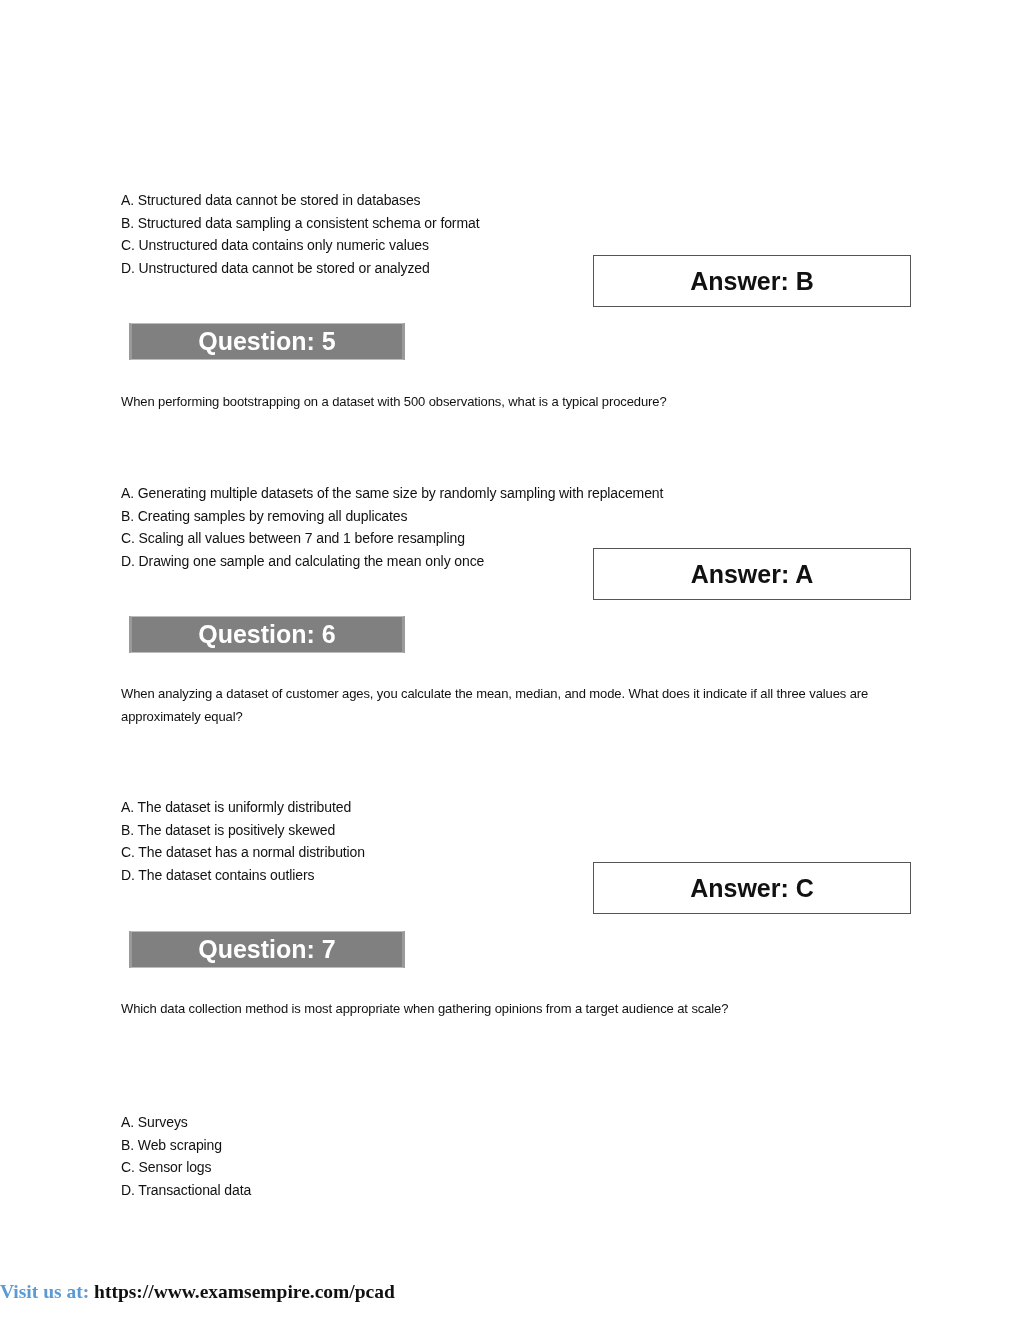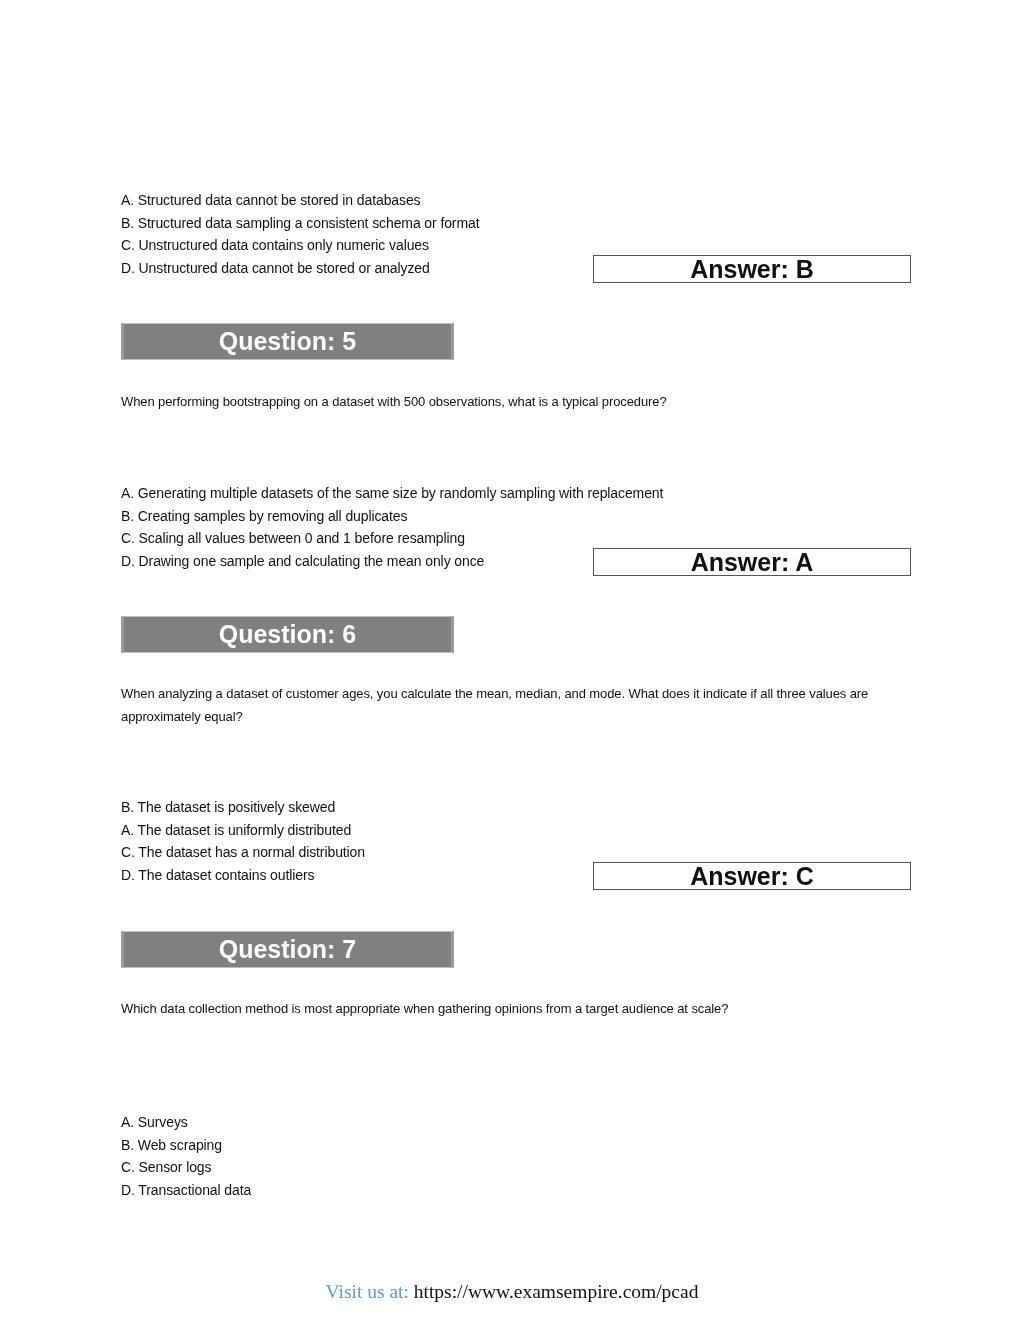--- a/index.html
+++ b/index.html
@@ -1,30 +1,30 @@
 <!DOCTYPE html>
 <html><head>
 <meta charset="utf-8">
 <style>
   html, body { margin: 0; padding: 0; background: #ffffff; }
   body { width: 1024px; height: 1325px; position: relative; overflow: hidden;
          font-family: "Liberation Sans", "DejaVu Sans", sans-serif; color: #111; }
   .opts { position: absolute; left: 121px; font-size: 14px; line-height: 22.5px; letter-spacing: -0.1px; margin-top: 46px; }
   .opts div { white-space: nowrap; }
   .qtext { position: absolute; left: 121px; width: 780px; font-size: 13px; line-height: 22.5px; letter-spacing: -0.1px; }
-  .answer { position: absolute; left: 593px; width: 318px; height: 28px; border: 1px solid #555;
+  .answer { position: absolute; left: 593px; width: 318px; height: 52px; border: 1px solid #555;
             box-sizing: border-box; display: flex; align-items: center; justify-content: center;
             font-weight: bold; font-size: 25px; color: #111; }
-  .qhead { position: absolute; left: 121px; width: 333px; height: 37px; background: #808080;
+  .qhead { position: absolute; left: 129px; width: 276px; height: 37px; background: #808080;
            box-sizing: border-box; border-left: 3px solid #9a9a9a; border-right: 3px solid #9a9a9a;
            border-top: 1px solid #bdbdbd; border-bottom: 1px solid #bdbdbd;
            display: flex; align-items: center; justify-content: center; }
   .qhead span { color: #ffffff; font-weight: bold; font-size: 25px; }
-  .footer { position: absolute; top: 1281px; left: 0; width: 1024px; text-align: center;
-            font-family: "Liberation Serif", "DejaVu Serif", serif; font-weight: normal; font-size: 19.5px; }
+  .footer { position: absolute; top: 1281px; left: 0; width: 1024px; 
+            font-family: "Liberation Serif", "DejaVu Serif", serif; font-weight: bold; font-size: 19.5px; }
   .footer .lbl { color: #5b9bd5; }
   .footer .url { color: #111; }
 </style>
 </head>
 <body>
 
 <div class="opts" style="top:143px;">
   <div>A. Structured data cannot be stored in databases</div>
   <div>B. Structured data sampling a consistent schema or format</div>
   <div>C. Unstructured data contains only numeric values</div>
@@ -34,34 +34,34 @@
   <span>Answer: B</span>
 </div>
 
 <div class="qhead" style="top:323px;">
   <span>Question: 5</span>
 </div>
 <div class="qtext" style="top:391px;">When performing bootstrapping on a dataset with 500 observations, what is a typical procedure?</div>
 <div class="opts" style="top:436px;">
   <div>A. Generating multiple datasets of the same size by randomly sampling with replacement</div>
   <div>B. Creating samples by removing all duplicates</div>
-  <div>C. Scaling all values between 0 and 1 before resampling</div>
+  <div>C. Scaling all values between 7 and 1 before resampling</div>
   <div>D. Drawing one sample and calculating the mean only once</div>
 </div>
 <div class="answer" style="top:548px;">
   <span>Answer: A</span>
 </div>
 
 <div class="qhead" style="top:616px;">
   <span>Question: 6</span>
 </div>
 <div class="qtext" style="top:683px;">When analyzing a dataset of customer ages, you calculate the mean, median, and mode. What does it indicate if all three values are approximately equal?</div>
 <div class="opts" style="top:750px;">
+  <div>A. The dataset is uniformly distributed</div>
   <div>B. The dataset is positively skewed</div>
-  <div>A. The dataset is uniformly distributed</div>
   <div>C. The dataset has a normal distribution</div>
   <div>D. The dataset contains outliers</div>
 </div>
 <div class="answer" style="top:862px;">
   <span>Answer: C</span>
 </div>
 
 <div class="qhead" style="top:931px;">
   <span>Question: 7</span>
 </div>

